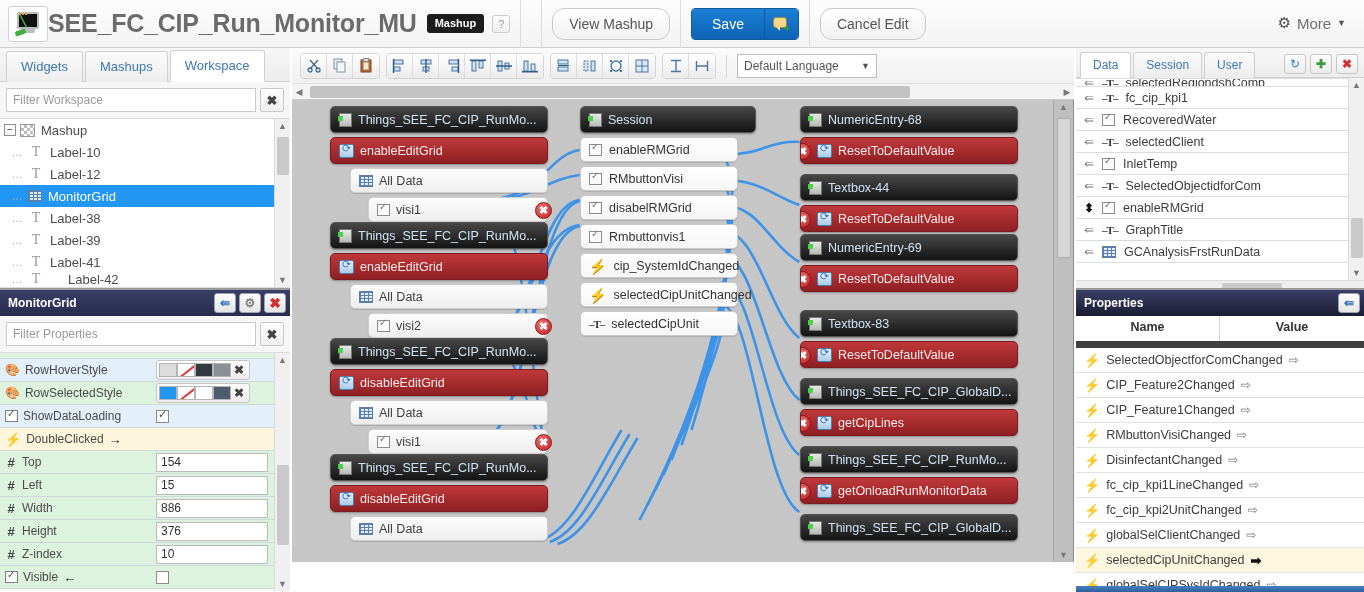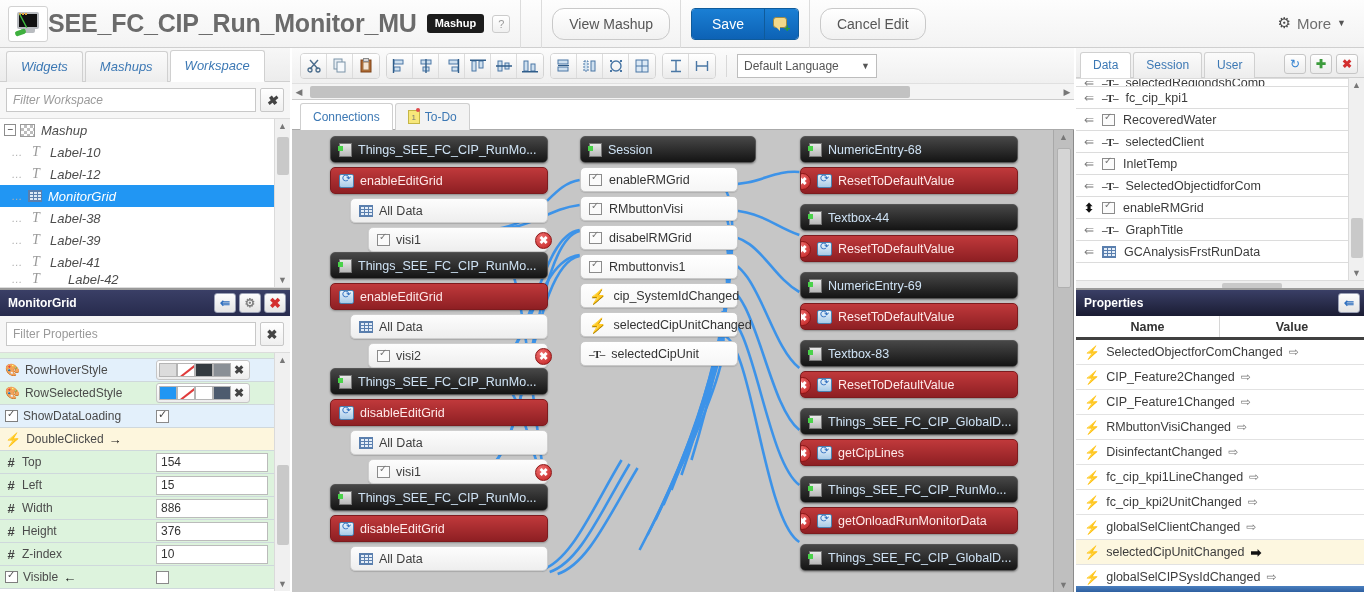--- a/index.html
+++ b/index.html
@@ -89,21 +89,21 @@
   .bubble-icon .plus {
     position: absolute; right: -1px; bottom: -2px; color: #2f9c2f; font-size: 11px; font-weight: bold; line-height: 9px;
   }
   #more-btn {
     position: absolute; right: 18px; top: 14px; display: flex; align-items: center;
     color: #6e6e6e; font-size: 15px; gap: 6px;
   }
   .gear-glyph { font-size: 15px; color: #4a4a4a; }
 
   
-  #left-pane { position: absolute; left: 0; top: 48px; width: 290px; height: 240px; background: #f0abfc; font-style: italic; }
+  #left-pane { position: absolute; left: 0; top: 48px; width: 290px; height: 240px; background: #f0abfc; }
   .tabstrip {
     display: flex; align-items: flex-end; height: 34px;
     background: linear-gradient(to bottom,#f7f7f7,#ececec);
     border-bottom: 1px solid #cfcfcf; padding-left: 6px;
   }
   .tab {
     padding: 7px 14px 8px; font-size: 13px; color: #3c78b4;
     border: 1px solid #d0d0d0; border-bottom: none; border-radius: 3px 3px 0 0;
     background: linear-gradient(to bottom,#fbfbfb,#ededed); margin-right: 2px; position: relative; top: 1px;
   }
@@ -293,21 +293,21 @@
   #rlist { position: relative; height: 202px; overflow: hidden; background:#fff;}
   .rrow { display: flex; align-items: center; gap: 8px; height: 23px; padding-left: 8px; font-size: 12.5px;
           color: #3c3c3c; border: 1px solid #dcdcdc; border-left:none; border-right:none; background:#fff; margin-bottom:-1px;}
   .ico-bind { color: #7a7a7a; font-size: 12px; }
   .ico-bind.bold { color: #111; font-weight: bold; }
 
   #right-props { position: absolute; left: 1076px; top: 288px; width: 288px; height: 304px; background: #fff; border-top: 2px solid #9a9a9a;}
   .rph { height: 26px; background: linear-gradient(to bottom,#3a3f66,#1a1c33); display:flex; align-items:center;
          padding: 0 4px 0 8px; color:#fff; font-size:12px; font-weight:bold;}
   .rph .spacer { flex:1; }
-  .rcol-head { display: flex; height: 24px; border-bottom: 3px solid #404040; background:#fff; font-weight:bold; color:#333; font-size:12.5px;}
+  .rcol-head { display: flex; height: 32px; border-bottom: 7px solid #404040; background:#fff; font-weight:bold; color:#333; font-size:12.5px;}
   .rcol-head .c1 { width: 144px; text-align:center; line-height:22px; border-right: 1px solid #d6d6d6;}
   .rcol-head .c2 { flex:1; text-align:center; line-height:22px; }
   .rprow { display:flex; align-items:center; gap:6px; height:25px; padding-left:8px; border-bottom:1px solid #e2e2e2;
            font-size:12.5px; color:#3c3c3c; }
   .rprow.hl { background: #fdf7e0; }
   .arrow-out { color: #777; font-size: 12px; }
   .arrow-solid { color: #111; font-size: 13px; font-weight: bold; }
   .bottom-bar { position:absolute; left:0; bottom:0; width: 288px; height: 6px; background: linear-gradient(to bottom,#4a7fbf,#2d5fa0);}
 </style>
 </head>
@@ -679,29 +679,20 @@
     </div>
 
     <div class="tb-hscroll">
       <div class="arr">◀</div>
       <div class="track">
           <div class="thumb" style="left:4px;width:600px"></div>
         </div>
       <div class="arr">▶</div>
     </div>
 
-    <div class="ctabs">
-      <div class="ctab">
-        <span>Connections</span>
-      </div>
-      <div class="ctab inactive">
-        <span class="note-icon">1</span>
-        <span>To-Do</span>
-      </div>
-    </div>
 
     <div id="canvas">
       <div id="canvas-inner">
         <svg class="wires" viewBox="0 0 762 462" preserveAspectRatio="none">
           <g fill="none" stroke="#3d93e8" stroke-width="2.6">
             <path d="M190,100 C250,100 255,55 288,50"></path>
             <path d="M190,100 C245,100 250,80 288,75"></path>
             <path d="M190,245 C240,240 245,105 288,100"></path>
             <path d="M190,245 C236,240 242,130 288,125"></path>
             <path d="M190,340 C238,336 240,112 288,101"></path>
@@ -853,21 +844,21 @@
           <div class="ent-hdr">
             <span class="ico-thing"></span>
             <span>Textbox-44</span>
           </div>
           <div class="ent-svc">
             <span class="err-dot err-left">✖</span>
             <span class="ico-svc" style="margin-left:8px"></span>
             <span>ResetToDefaultValue</span>
           </div>
         </div>
-        <div class="grp" style="left:508px;top:142px">
+        <div class="grp" style="left:508px;top:134px">
           <div class="ent-hdr">
             <span class="ico-thing"></span>
             <span>NumericEntry-69</span>
           </div>
           <div class="ent-svc">
             <span class="err-dot err-left">✖</span>
             <span class="ico-svc" style="margin-left:8px"></span>
             <span>ResetToDefaultValue</span>
           </div>
         </div>

